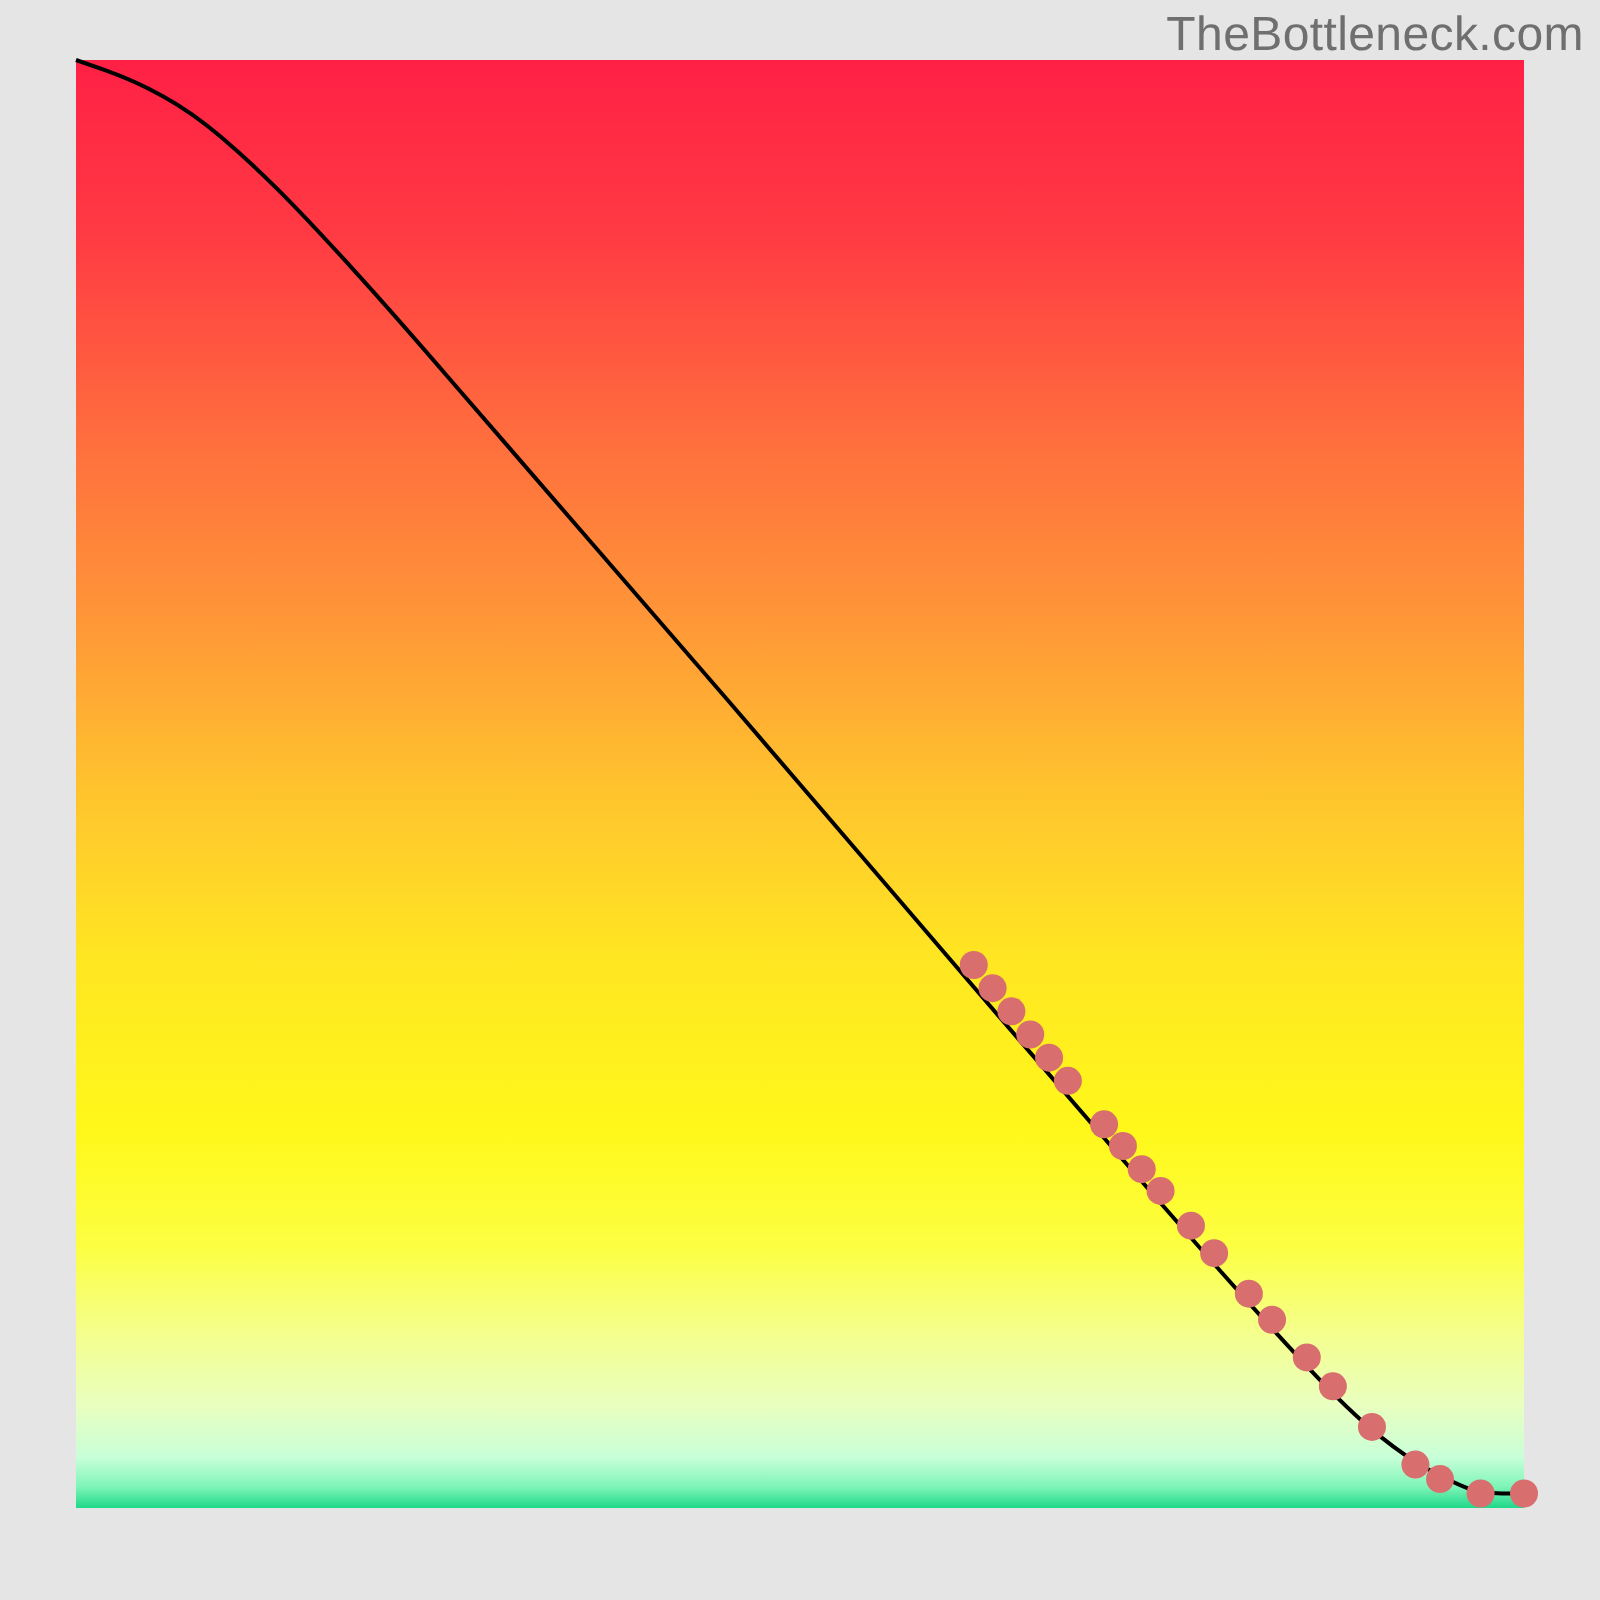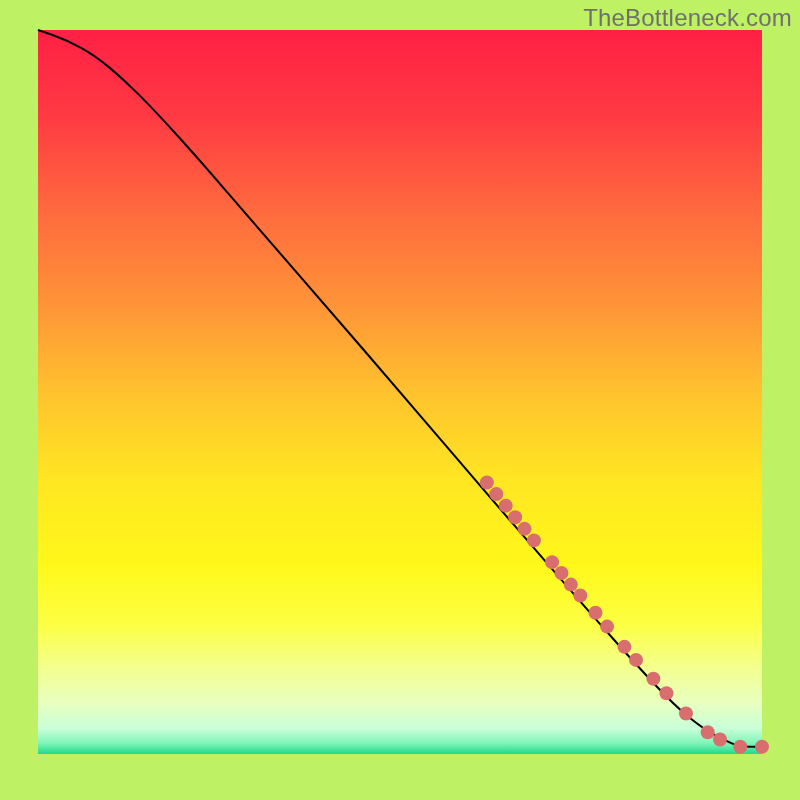--- a/index.html
+++ b/index.html
@@ -8,21 +8,21 @@
     width: 800px;
     height: 800px;
     background: #000;
     overflow: hidden;
     font-family: Arial, Helvetica, sans-serif;
   }
   .frame {
     position: relative;
     width: 800px;
     height: 800px;
-    background: #bef264;
+    background: #e5e5e5;
   }
   .watermark {
     position: absolute;
     top: 4px;
     right: 8px;
     color: #6f6f6f;
     font-size: 24px;
     font-weight: 400;
     letter-spacing: 0.2px;
     z-index: 10;

